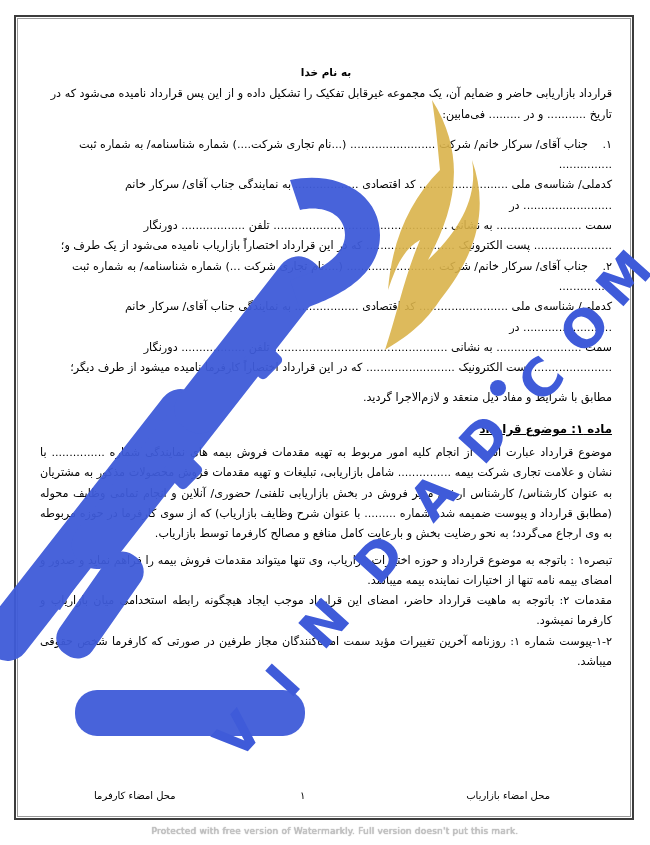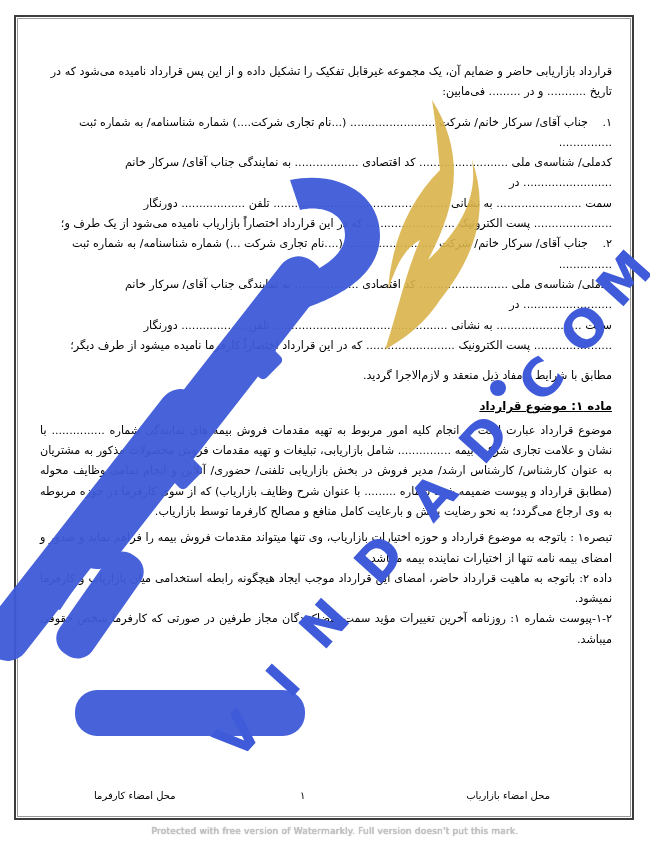--- a/index.html
+++ b/index.html
@@ -45,20 +45,21 @@
   }
   .wm-svg { position: absolute; left: 0; top: 0; width: 650px; height: 845px; z-index: 3; pointer-events: none; }
 </style>
 </head>
 <body>
 
 <div class="frame-outer"></div>
 <div class="frame-inner"></div>
 
 <div class="page">
+  <div class="c basmala">به نام خدا</div>
 
   <p class="p">
     <span>قرارداد بازاریابی حاضر و ضمایم آن، یک مجموعه غیرقابل تفکیک را تشکیل داده و از این پس </span><span class="b">قرارداد</span><span> نامیده می‌شود که در</span><br>
     <span>تاریخ ........... و در ......... فی‌مابین:</span>
   </p>
 
   <div class="party">
     <div><span class="num">۱.</span><span>جناب آقای/ سرکار خانم/ شرکت ........................ (...نام تجاری شرکت....) شماره شناسنامه/ به شماره ثبت ...............</span></div>
     <div>کدملی/ شناسه‌ی ملی ......................... کد اقتصادی .................. به نمایندگی جناب آقای/ سرکار خانم ......................... در</div>
     <div>سمت ........................ به نشانی ................................................. تلفن .................. دورنگار</div>
@@ -71,21 +72,21 @@
     <div>سمت ........................ به نشانی ................................................. تلفن .................. دورنگار</div>
     <div><span>...................... پست الکترونیک ......................... که در این </span><span class="b">قرارداد</span><span> اختصاراً </span><span class="b">کارفرما</span><span> نامیده میشود از طرف دیگر؛</span></div>
   </div>
 
   <div class="gap1"></div>
   <div>مطابق با شرایط و مفاد ذیل منعقد و لازم‌الاجرا گردید.</div>
 
   <div class="heading">ماده ۱: موضوع قرارداد</div>
   <p class="p">موضوع قرارداد عبارت است از انجام کلیه امور مربوط به تهیه مقدمات فروش بیمه های نمایندگی شماره ............... با نشان و علامت تجاری شرکت بیمه ............... شامل بازاریابی، تبلیغات و تهیه مقدمات فروش محصولات مذکور به مشتریان به عنوان کارشناس/ کارشناس ارشد/ مدیر فروش در بخش بازاریابی تلفنی/ حضوری/ آنلاین و انجام تمامی وظایف محوله (مطابق قرارداد و پیوست ضمیمه شده شماره ......... با عنوان شرح وظایف بازاریاب) که از سوی کارفرما در حوزه مربوطه به وی ارجاع می‌گردد؛ به نحو رضایت بخش و بارعایت کامل منافع و مصالح کارفرما توسط بازاریاب.</p>
   <p class="p note"><span class="b">تبصره۱ :</span><span> باتوجه به موضوع قرارداد و حوزه اختیارات بازاریاب، وی تنها میتواند مقدمات فروش بیمه را فراهم نماید و صدور و امضای بیمه نامه تنها از اختیارات نماینده بیمه میباشد.</span></p>
-  <p class="p"><span class="b">داده ۲:</span><span> باتوجه به ماهیت قرارداد حاضر، امضای این قرارداد موجب ایجاد هیچگونه رابطه استخدامی میان بازاریاب و کارفرما نمیشود.</span></p>
+  <p class="p"><span class="b">مقدمات ۲:</span><span> باتوجه به ماهیت قرارداد حاضر، امضای این قرارداد موجب ایجاد هیچگونه رابطه استخدامی میان بازاریاب و کارفرما نمیشود.</span></p>
 
   <p class="p">۱-۲-پیوست شماره ۱: روزنامه آخرین تغییرات مؤید سمت امضاکنندگان مجاز طرفین در صورتی که کارفرما شخص حقوقی میباشد.</p>
 </div>
 
 <div class="footer">
   <span class="f-right">محل امضاء بازاریاب</span>
   <span class="f-center">۱</span>
   <span class="f-left">محل امضاء کارفرما</span>
 </div>
 

